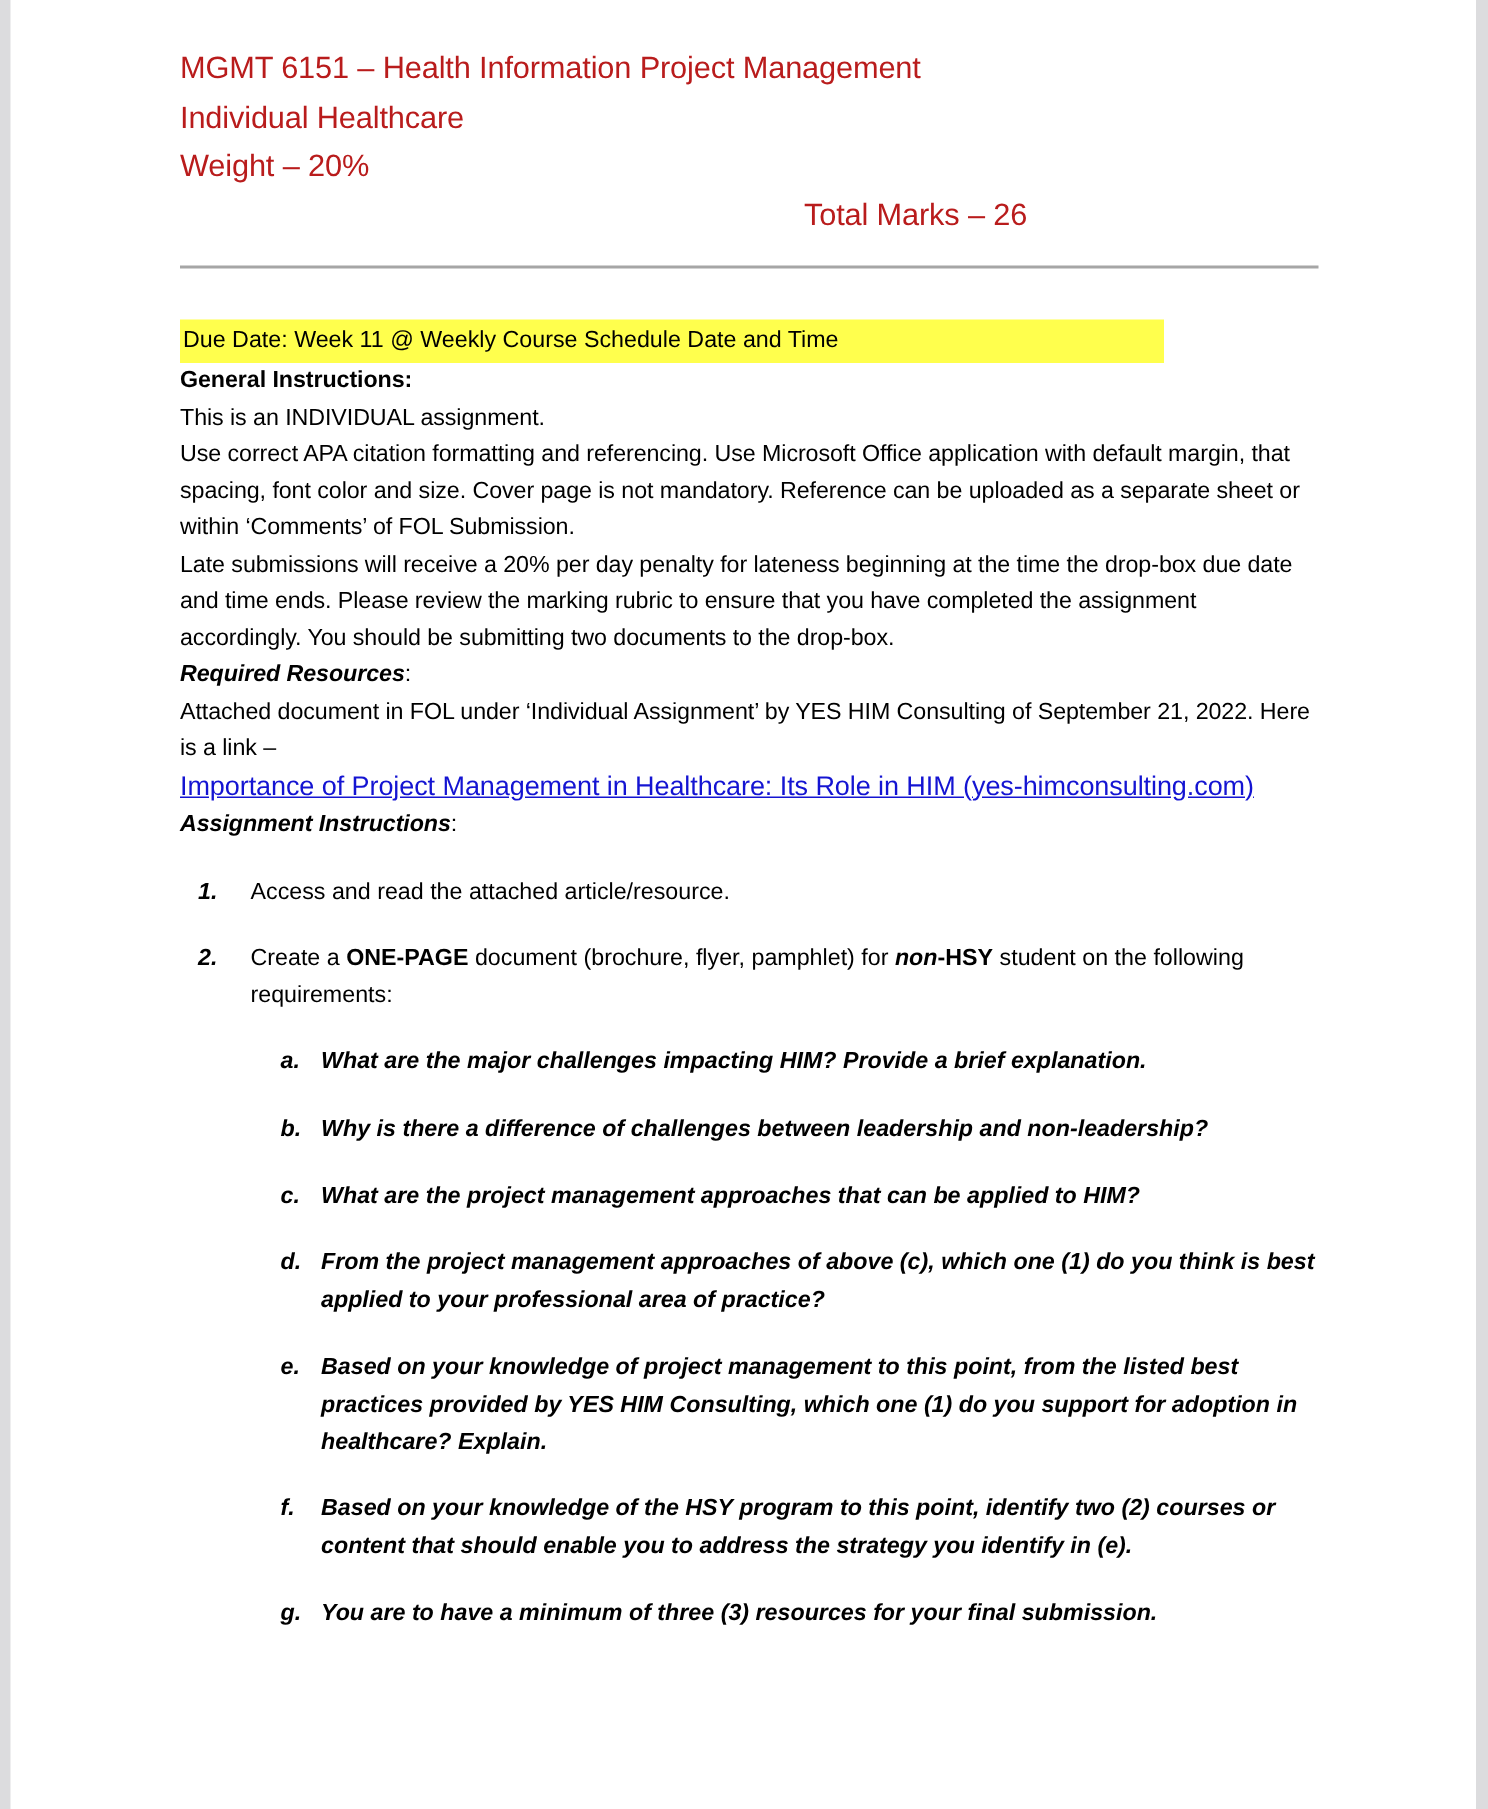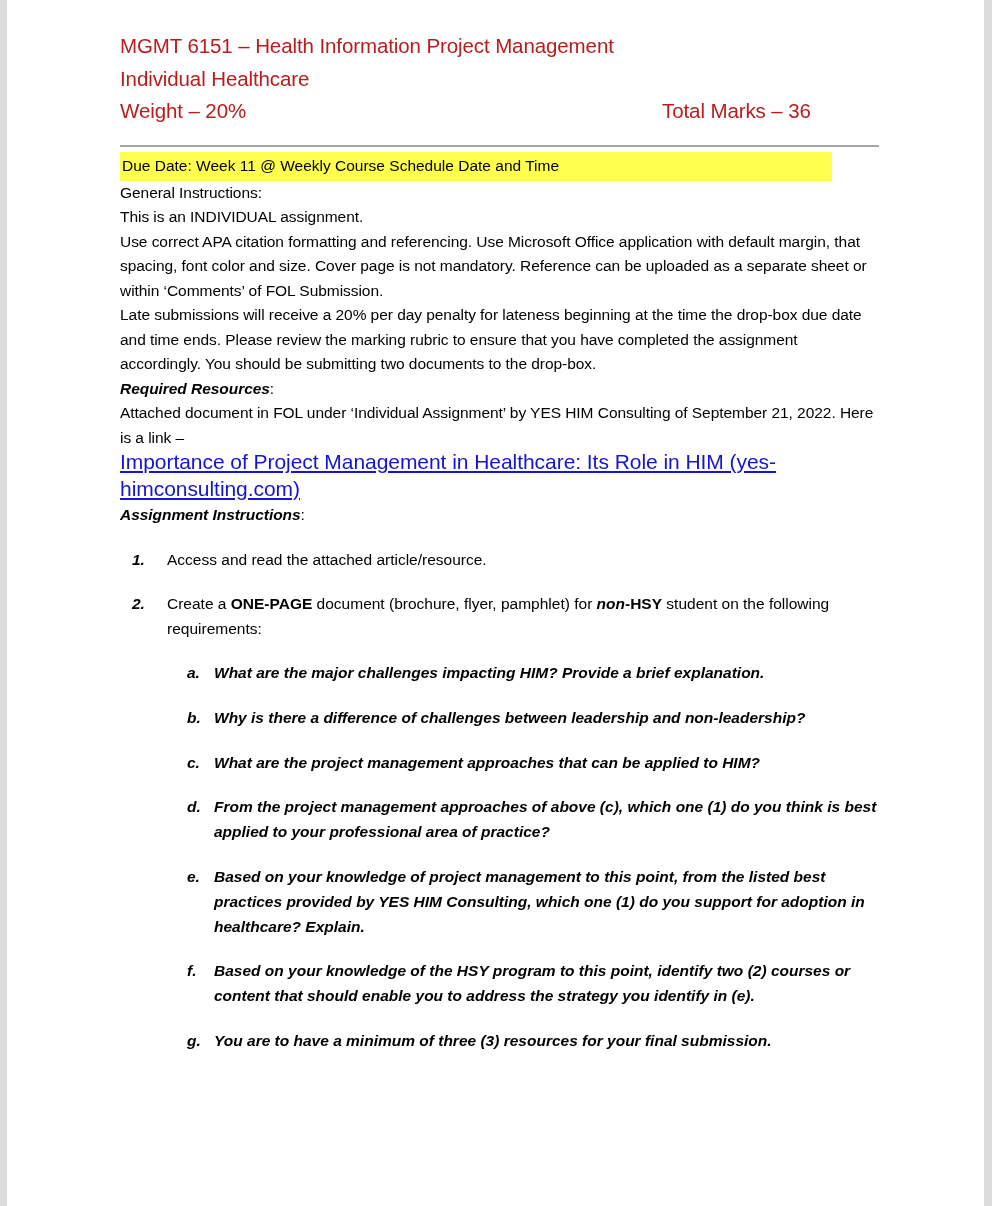--- a/index.html
+++ b/index.html
@@ -36,66 +36,67 @@
     font-size: 20.5px;
     line-height: 32.5px;
     color: #b91c1c;
     letter-spacing: -0.1px;
   }
   .header-line {
     white-space: nowrap;
   }
   .header-row {
     display: flex;
+    flex-direction: column;
   }
   .header-row .left {
     flex: 0 0 auto;
   }
   .header-row .right {
     margin-left: 416px;
   }
 
   hr.rule {
     border: none;
     border-top: 2px solid #a6a6a6;
     margin: 17px 0 0 0;
     width: 759px;
   }
 
   
   .due-date {
-    margin-top: 5px;
+    margin-top: 34px;
     background: #ffff4d;
     font-size: 15.5px;
     line-height: 22px;
     padding: 3px 2px 4px 2px;
-    width: 712px;
+    width: 656px;
     box-sizing: border-box;
     color: #000;
   }
 
   
   p.body {
     font-size: 15.5px;
     line-height: 24.5px;
     color: #000;
     margin: 0;
     letter-spacing: -0.05px;
   }
-  .gap-lg { margin-top: 22px; }
+  .gap-lg { margin-top: 22px; font-weight: bold; }
   .gap-md { margin-top: 20px; }
   .gap-sm { margin-top: 0px; }
 
   .bi { font-weight: bold; font-style: italic; }
   .b  { font-weight: bold; font-style: normal; }
 
   a.doclink {
     color: #1414d2;
     text-decoration: underline;
-    font-size: 21px;
+    font-size: 18px;
     line-height: 24.5px;
   }
 
   
   ol.numlist {
     list-style: none;
     margin: 0;
     padding: 0;
   }
   ol.numlist > li {
@@ -143,21 +144,21 @@
 <body>
 
 <div class="page">
   <div class="content">
 
     <div class="doc-header">
       <div class="header-line">MGMT 6151 – Health Information Project Management</div>
       <div class="header-line">Individual Healthcare</div>
       <div class="header-row">
         <div class="left">Weight – 20%</div>
-        <div class="right">Total Marks – 36</div>
+        <div class="right">Total Marks – 26</div>
       </div>
     </div>
 
     <hr class="rule">
 
     <div class="due-date">Due Date: Week 11 @ Weekly Course Schedule Date and Time</div>
 
     <p class="body gap-lg">General Instructions:</p>
     <p class="body gap-sm">This is an INDIVIDUAL assignment.</p>
 

